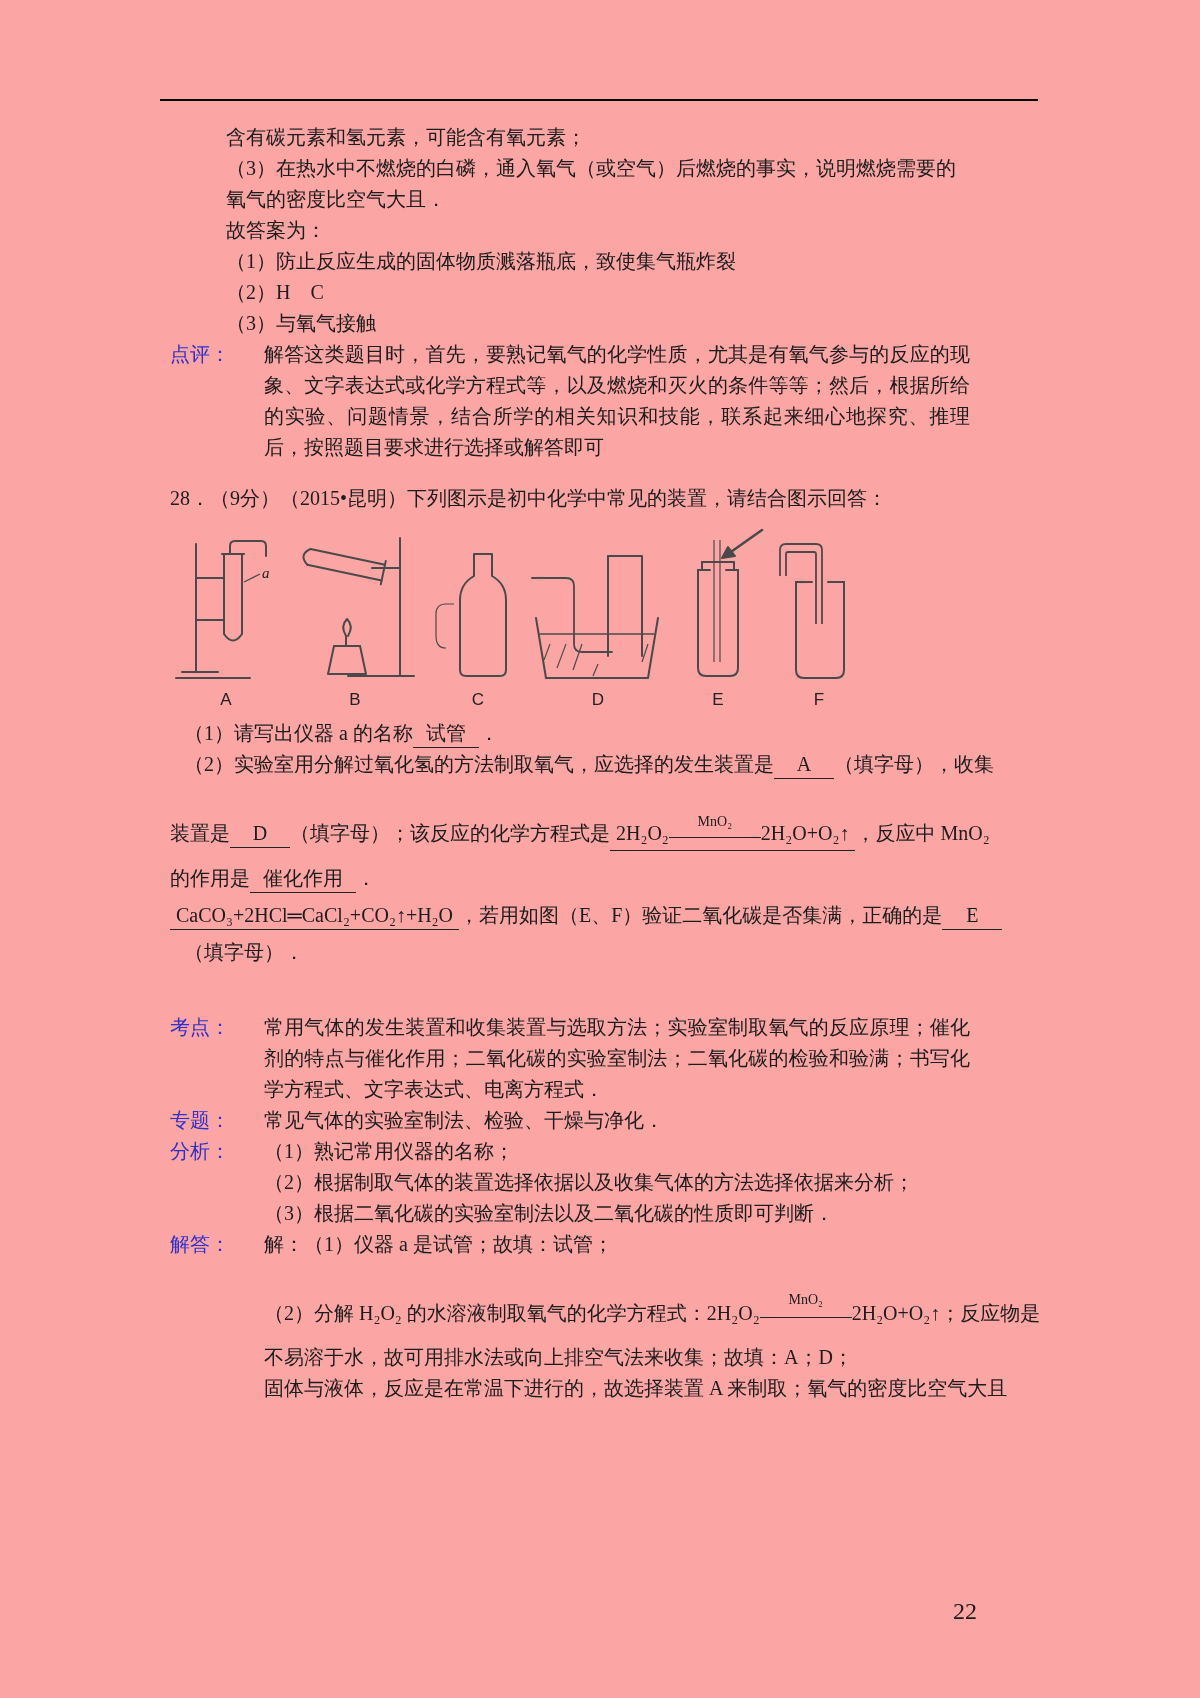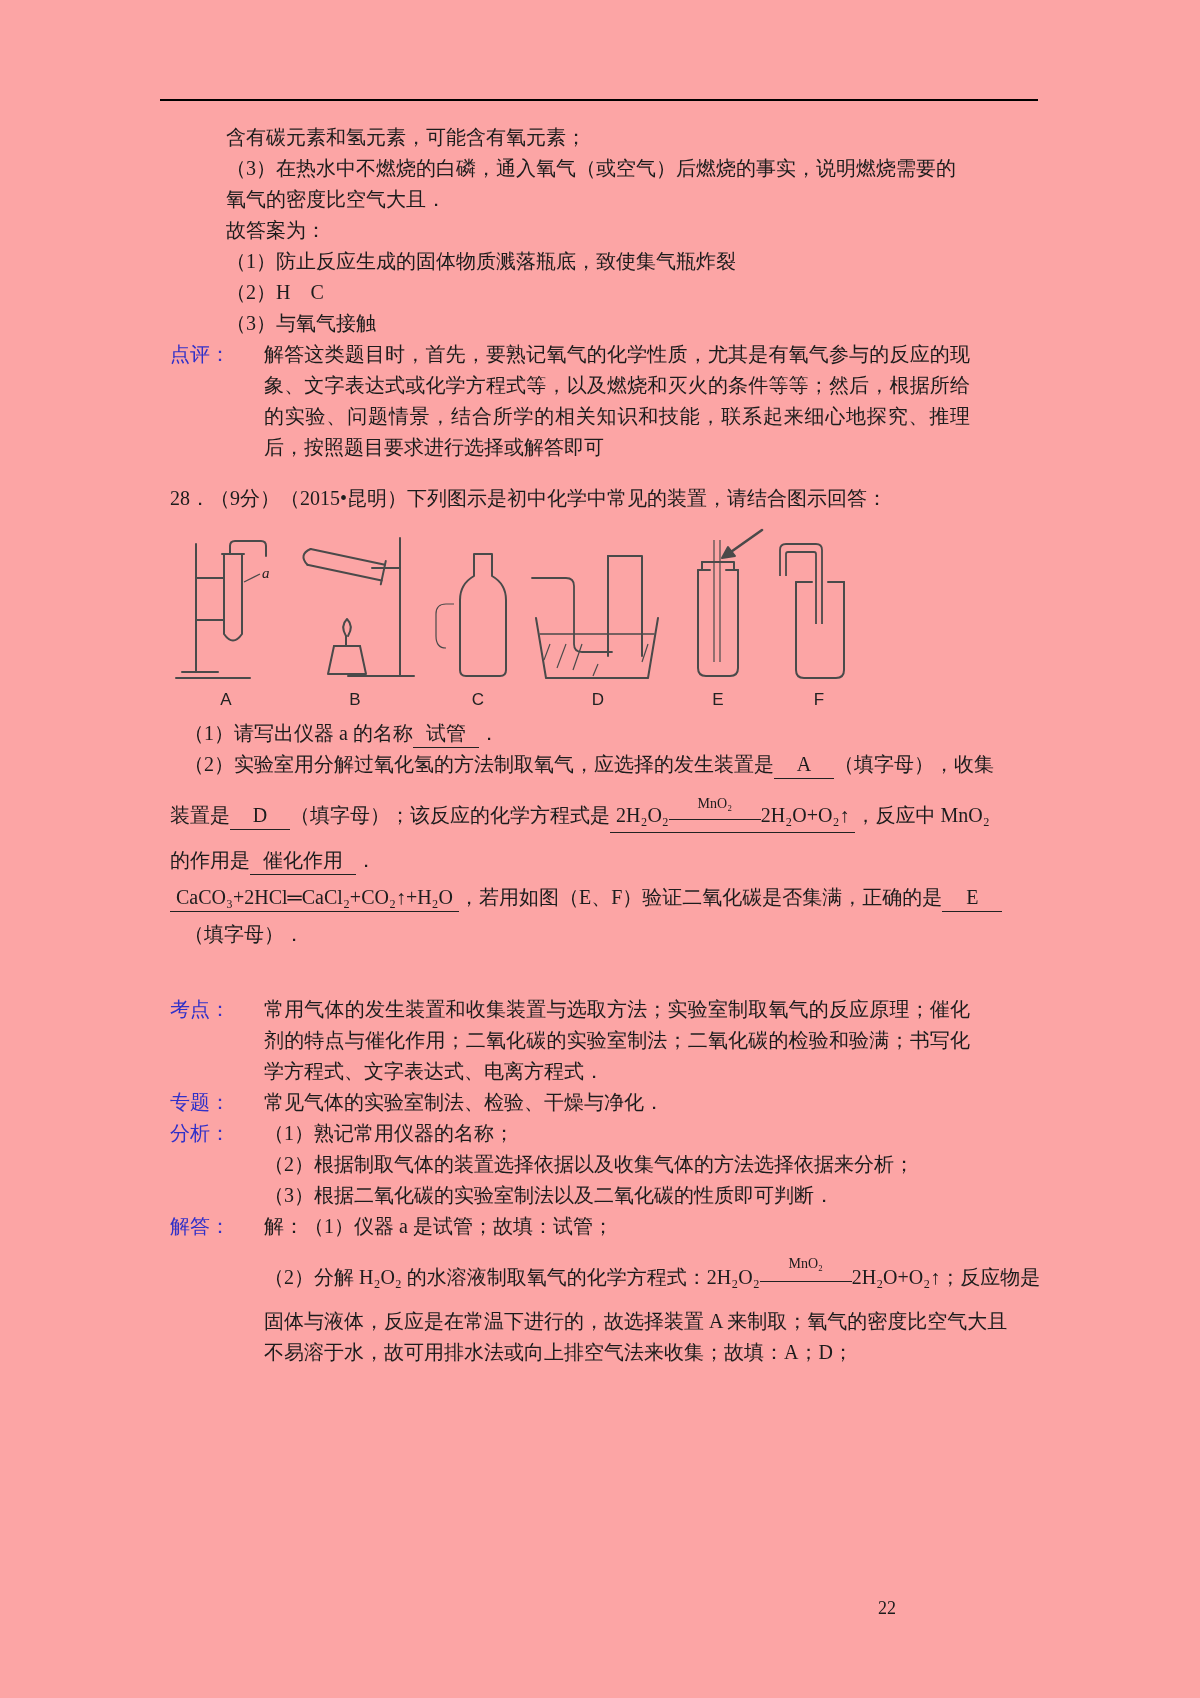--- a/index.html
+++ b/index.html
@@ -40,39 +40,39 @@
     vertical-align:-10px;
   }
   .eq-arrow::before{
     content:"";position:absolute;left:0;right:0;bottom:12px;
     border-top:1.8px solid #222;
   }
   .eq-arrow .cond{
     position:absolute;left:50%;transform:translateX(-50%);bottom:15px;
     font-size:14px;white-space:nowrap;
   }
-  .eq-line{margin-top:20px;margin-bottom:12px;}
+  .eq-line{margin-top:38px;margin-bottom:12px;}
   .gap-sm{margin-top:6px;}
   .gap-lg{margin-top:44px;}
   
   .figure-row{
     display:flex;align-items:flex-end;
     margin-top:10px;margin-bottom:8px;width:700px;
   }
   .fig-item{display:flex;flex-direction:column;align-items:center;}
   .fig-item svg{display:block;}
   .fig-letter{
     font-family:"Liberation Sans","DejaVu Sans",sans-serif;
     font-size:17px;color:#222;margin-top:4px;line-height:20px;
   }
   .fig-stroke{stroke:#4a4a4a;stroke-width:2;fill:none;stroke-linecap:round;stroke-linejoin:round;}
   .fig-thin{stroke:#4a4a4a;stroke-width:1.2;fill:none;}
   .page-number{
-    position:absolute;left:878px;top:1598px;
-    font-size:18px;color:#1c1c1c;text-align:center;
+    position:absolute;left:953px;top:1598px;
+    font-size:24px;color:#1c1c1c;text-align:center;
   }
 </style>
 </head>
 <body>
 
 <div class="page">
   <div class="top-rule"></div>
 
   <div class="content">
 
@@ -239,21 +239,21 @@
       </div>
     </div>
 
     <div class="hang">
       <span class="label blue">解答：</span>
       <div class="hang-text">
         <div class="line">解：（1）仪器 a 是试管；故填：试管；</div>
         <div class="line eq-line">
           <span>（2）分解 H₂O₂ 的水溶液制取氧气的化学方程式：</span><span>2H₂O₂</span><span class="eq-arrow"><span class="cond">MnO₂</span></span><span>2H₂O+O₂↑</span><span>；反应物是</span>
         </div>
+        <div class="line">不易溶于水，故可用排水法或向上排空气法来收集；故填：A；D；</div>
         <div class="line">固体与液体，反应是在常温下进行的，故选择装置 A 来制取；氧气的密度比空气大且</div>
-        <div class="line">不易溶于水，故可用排水法或向上排空气法来收集；故填：A；D；</div>
       </div>
     </div>
 
   </div>
 
   <div class="page-number">22</div>
 </div>
 
 </body></html>

